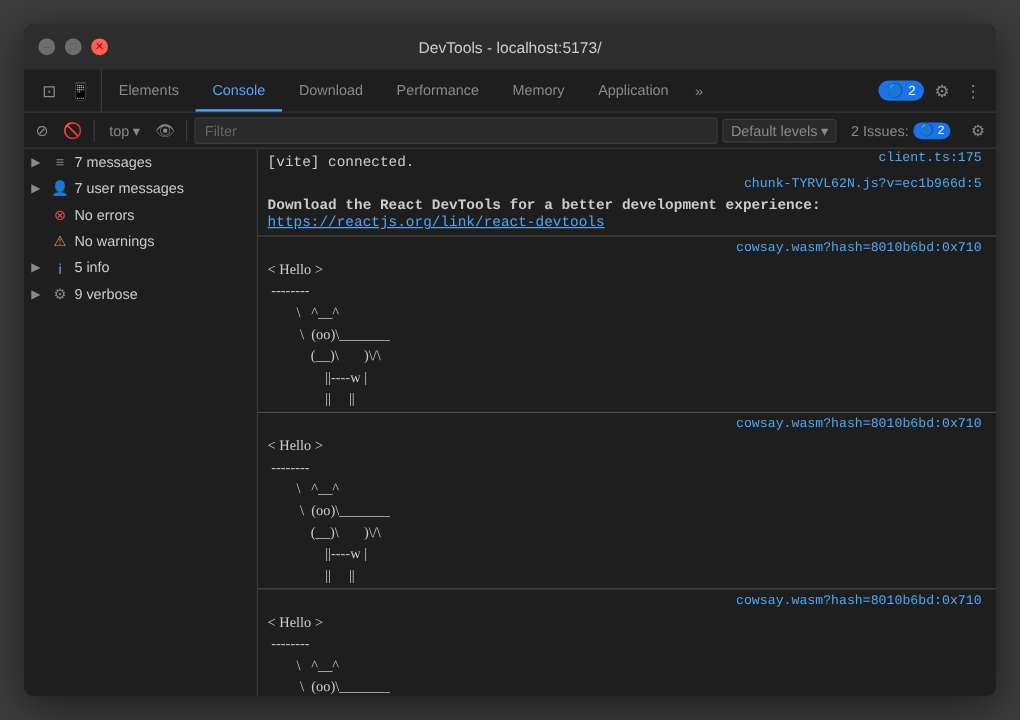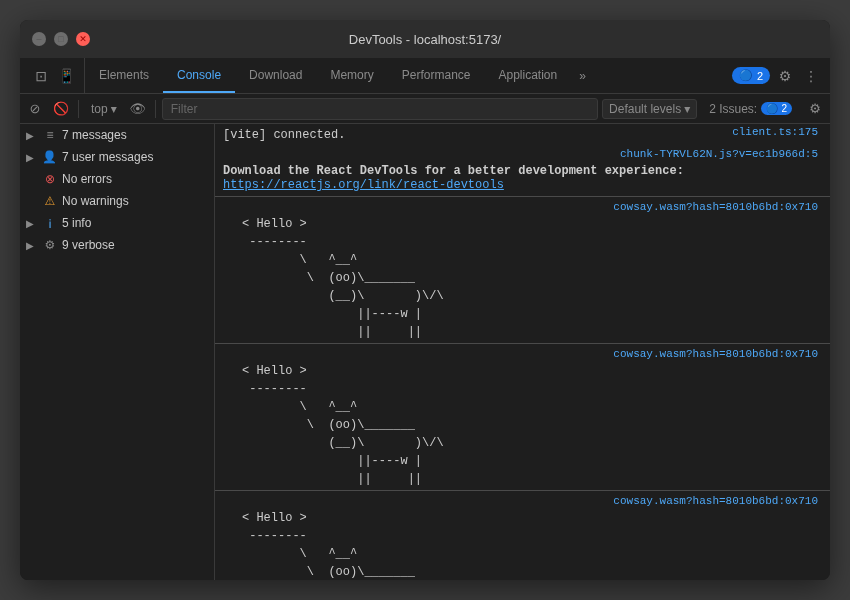--- a/index.html
+++ b/index.html
@@ -294,21 +294,21 @@
     .console-link {
       color: #4ea8f7;
       cursor: pointer;
       text-decoration: underline;
     }
     .console-bold { font-weight: bold; color: #ccc; }
     .console-divider {
       border-top: 1px solid #4a4a4a;
       margin: 2px 0;
     }
-    .cowsay-text { color: #ccc; font-family: Liberation Mono, monospace; white-space: pre; line-height: 1.5; margin-left: 19px; }
+    .cowsay-text { color: #ccc; font-family: Liberation Serif, serif; white-space: pre; line-height: 1.5; }
     .console-block {
       padding: 0 8px;
     }
     .source-right {
       color: #4ea8f7;
       font-size: 11px;
       white-space: nowrap;
       cursor: pointer;
       text-align: right;
       padding-right: 4px;
@@ -343,24 +343,24 @@
       <div class="tab">
         <span>Elements</span>
       </div>
       <div class="tab active">
         <span>Console</span>
       </div>
       <div class="tab">
         <span>Download</span>
       </div>
       <div class="tab">
+        <span>Performance</span>
+      </div>
+      <div class="tab">
         <span>Memory</span>
-      </div>
-      <div class="tab">
-        <span>Performance</span>
       </div>
       <div class="tab">
         <span>Application</span>
       </div>
       <div class="tab-more">»</div>
     </div>
     <div class="tab-right">
       <div class="issues-badge">
         <span>🔵</span>
         <span>2</span>

